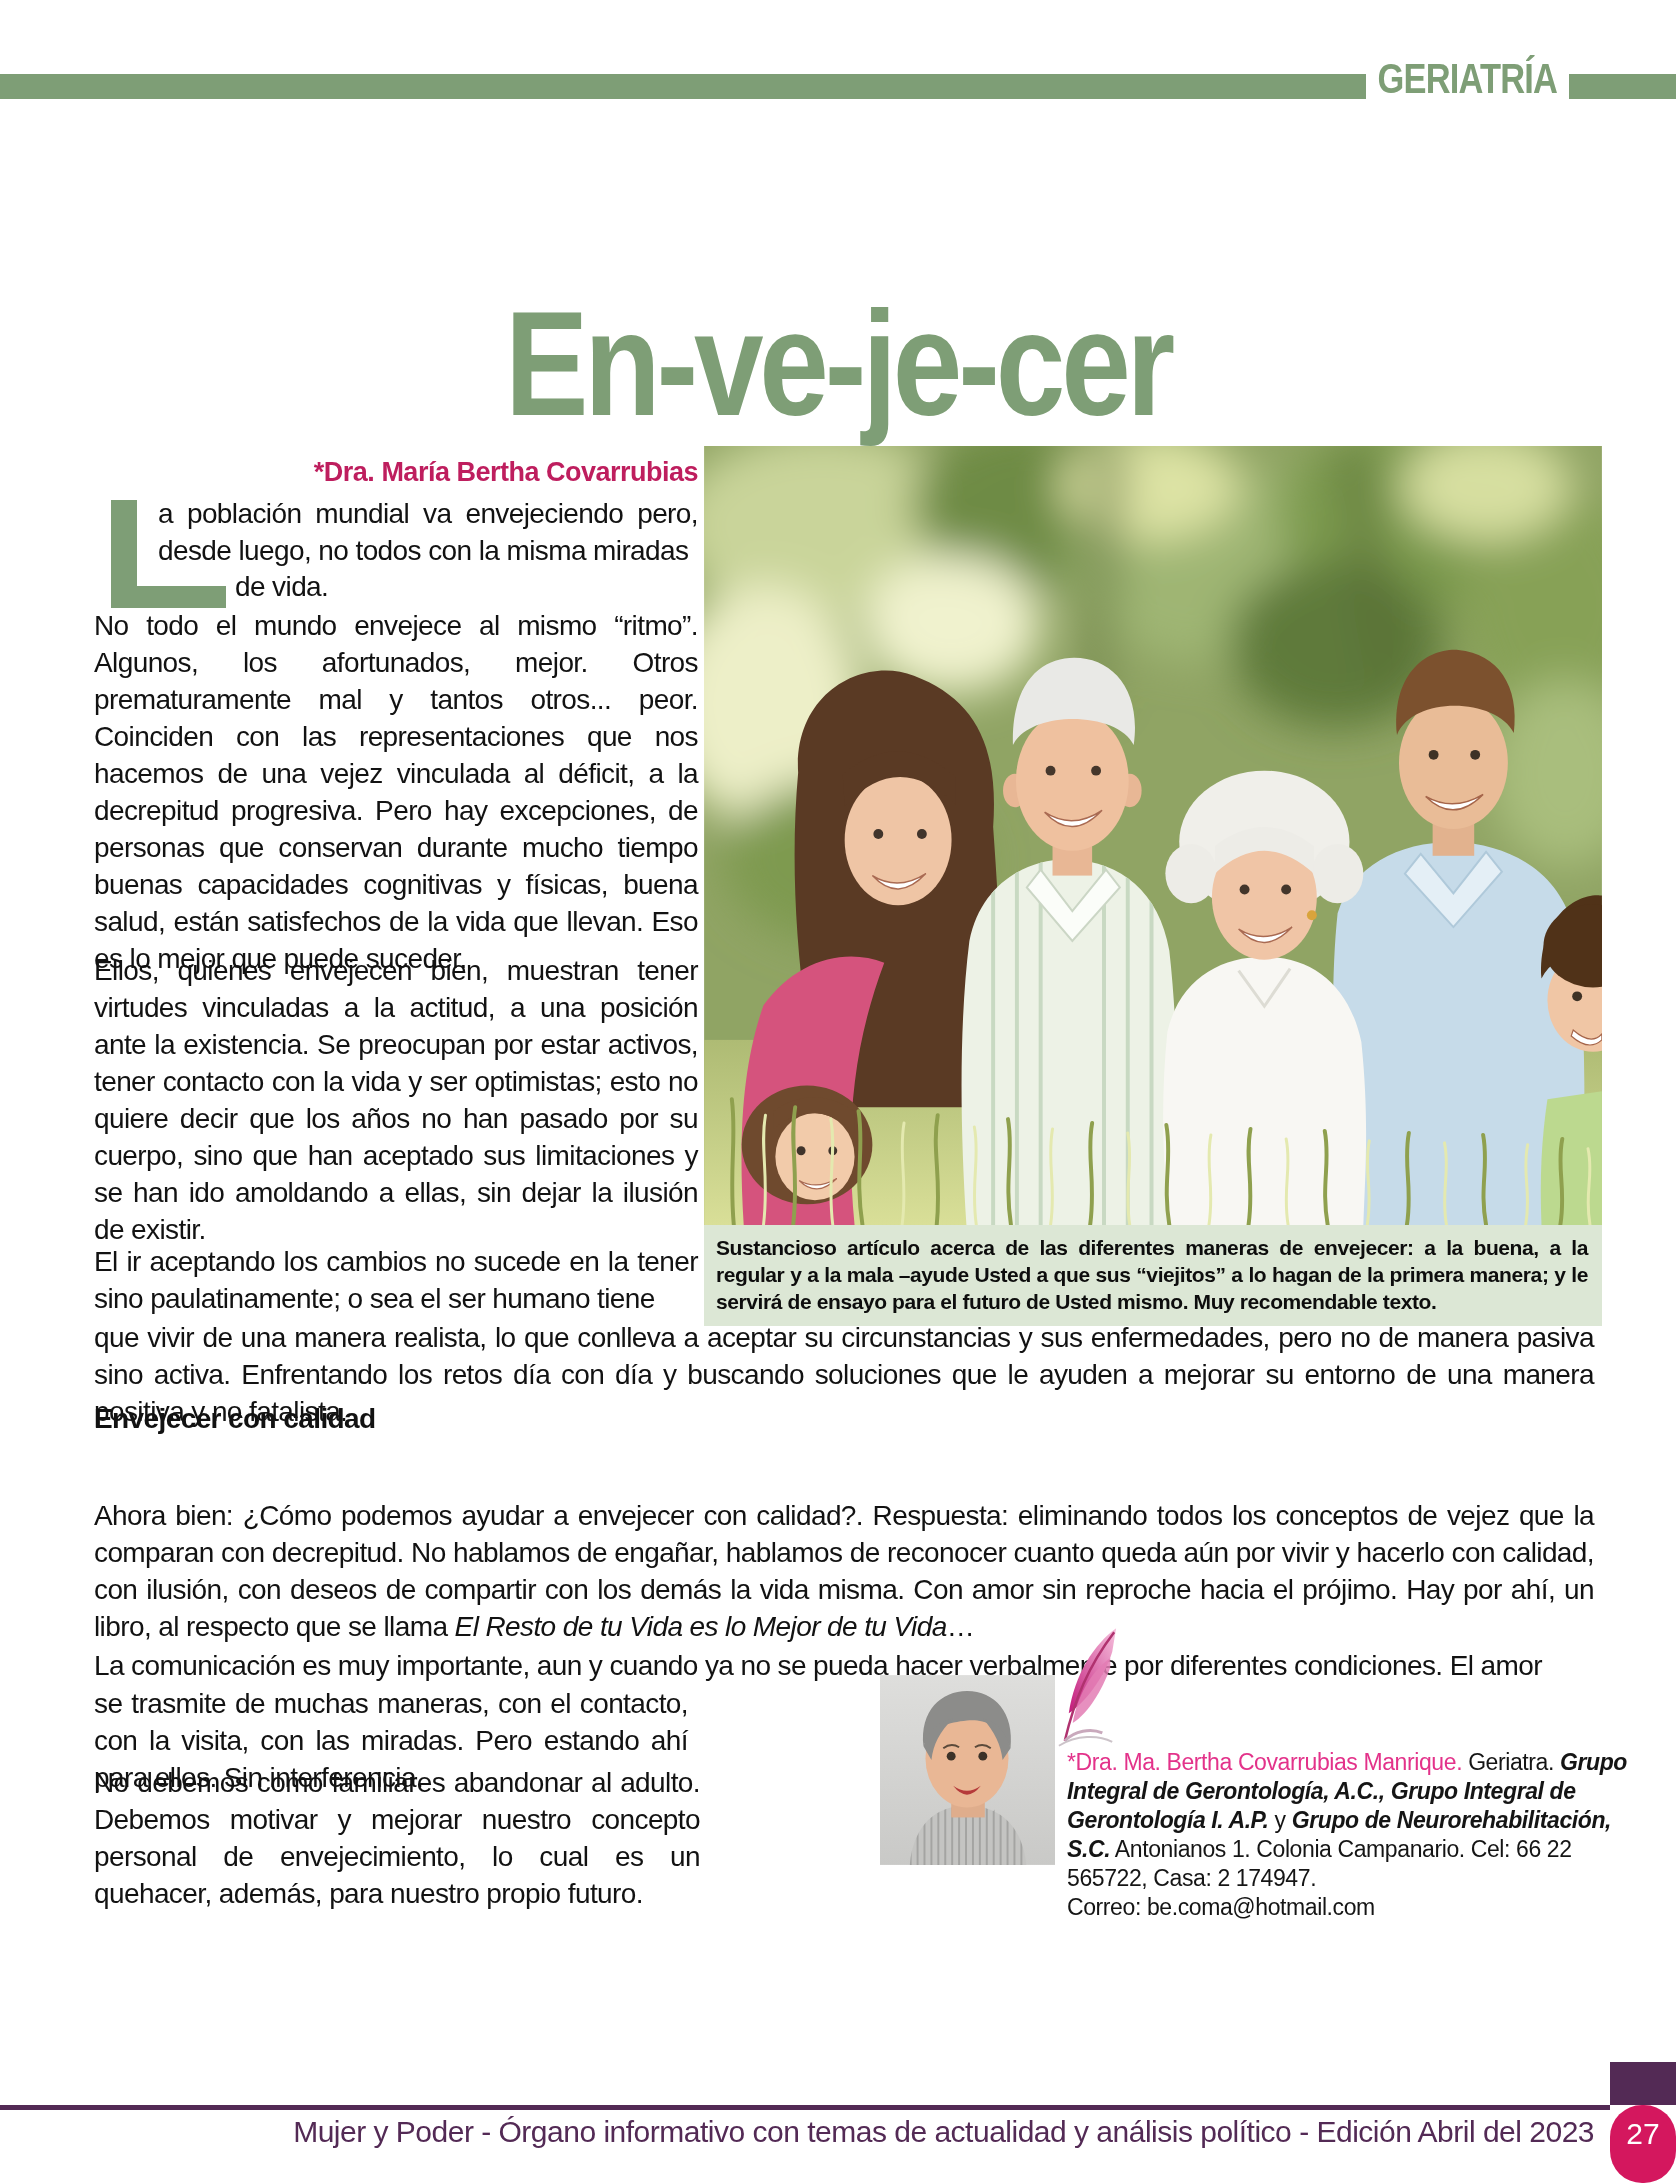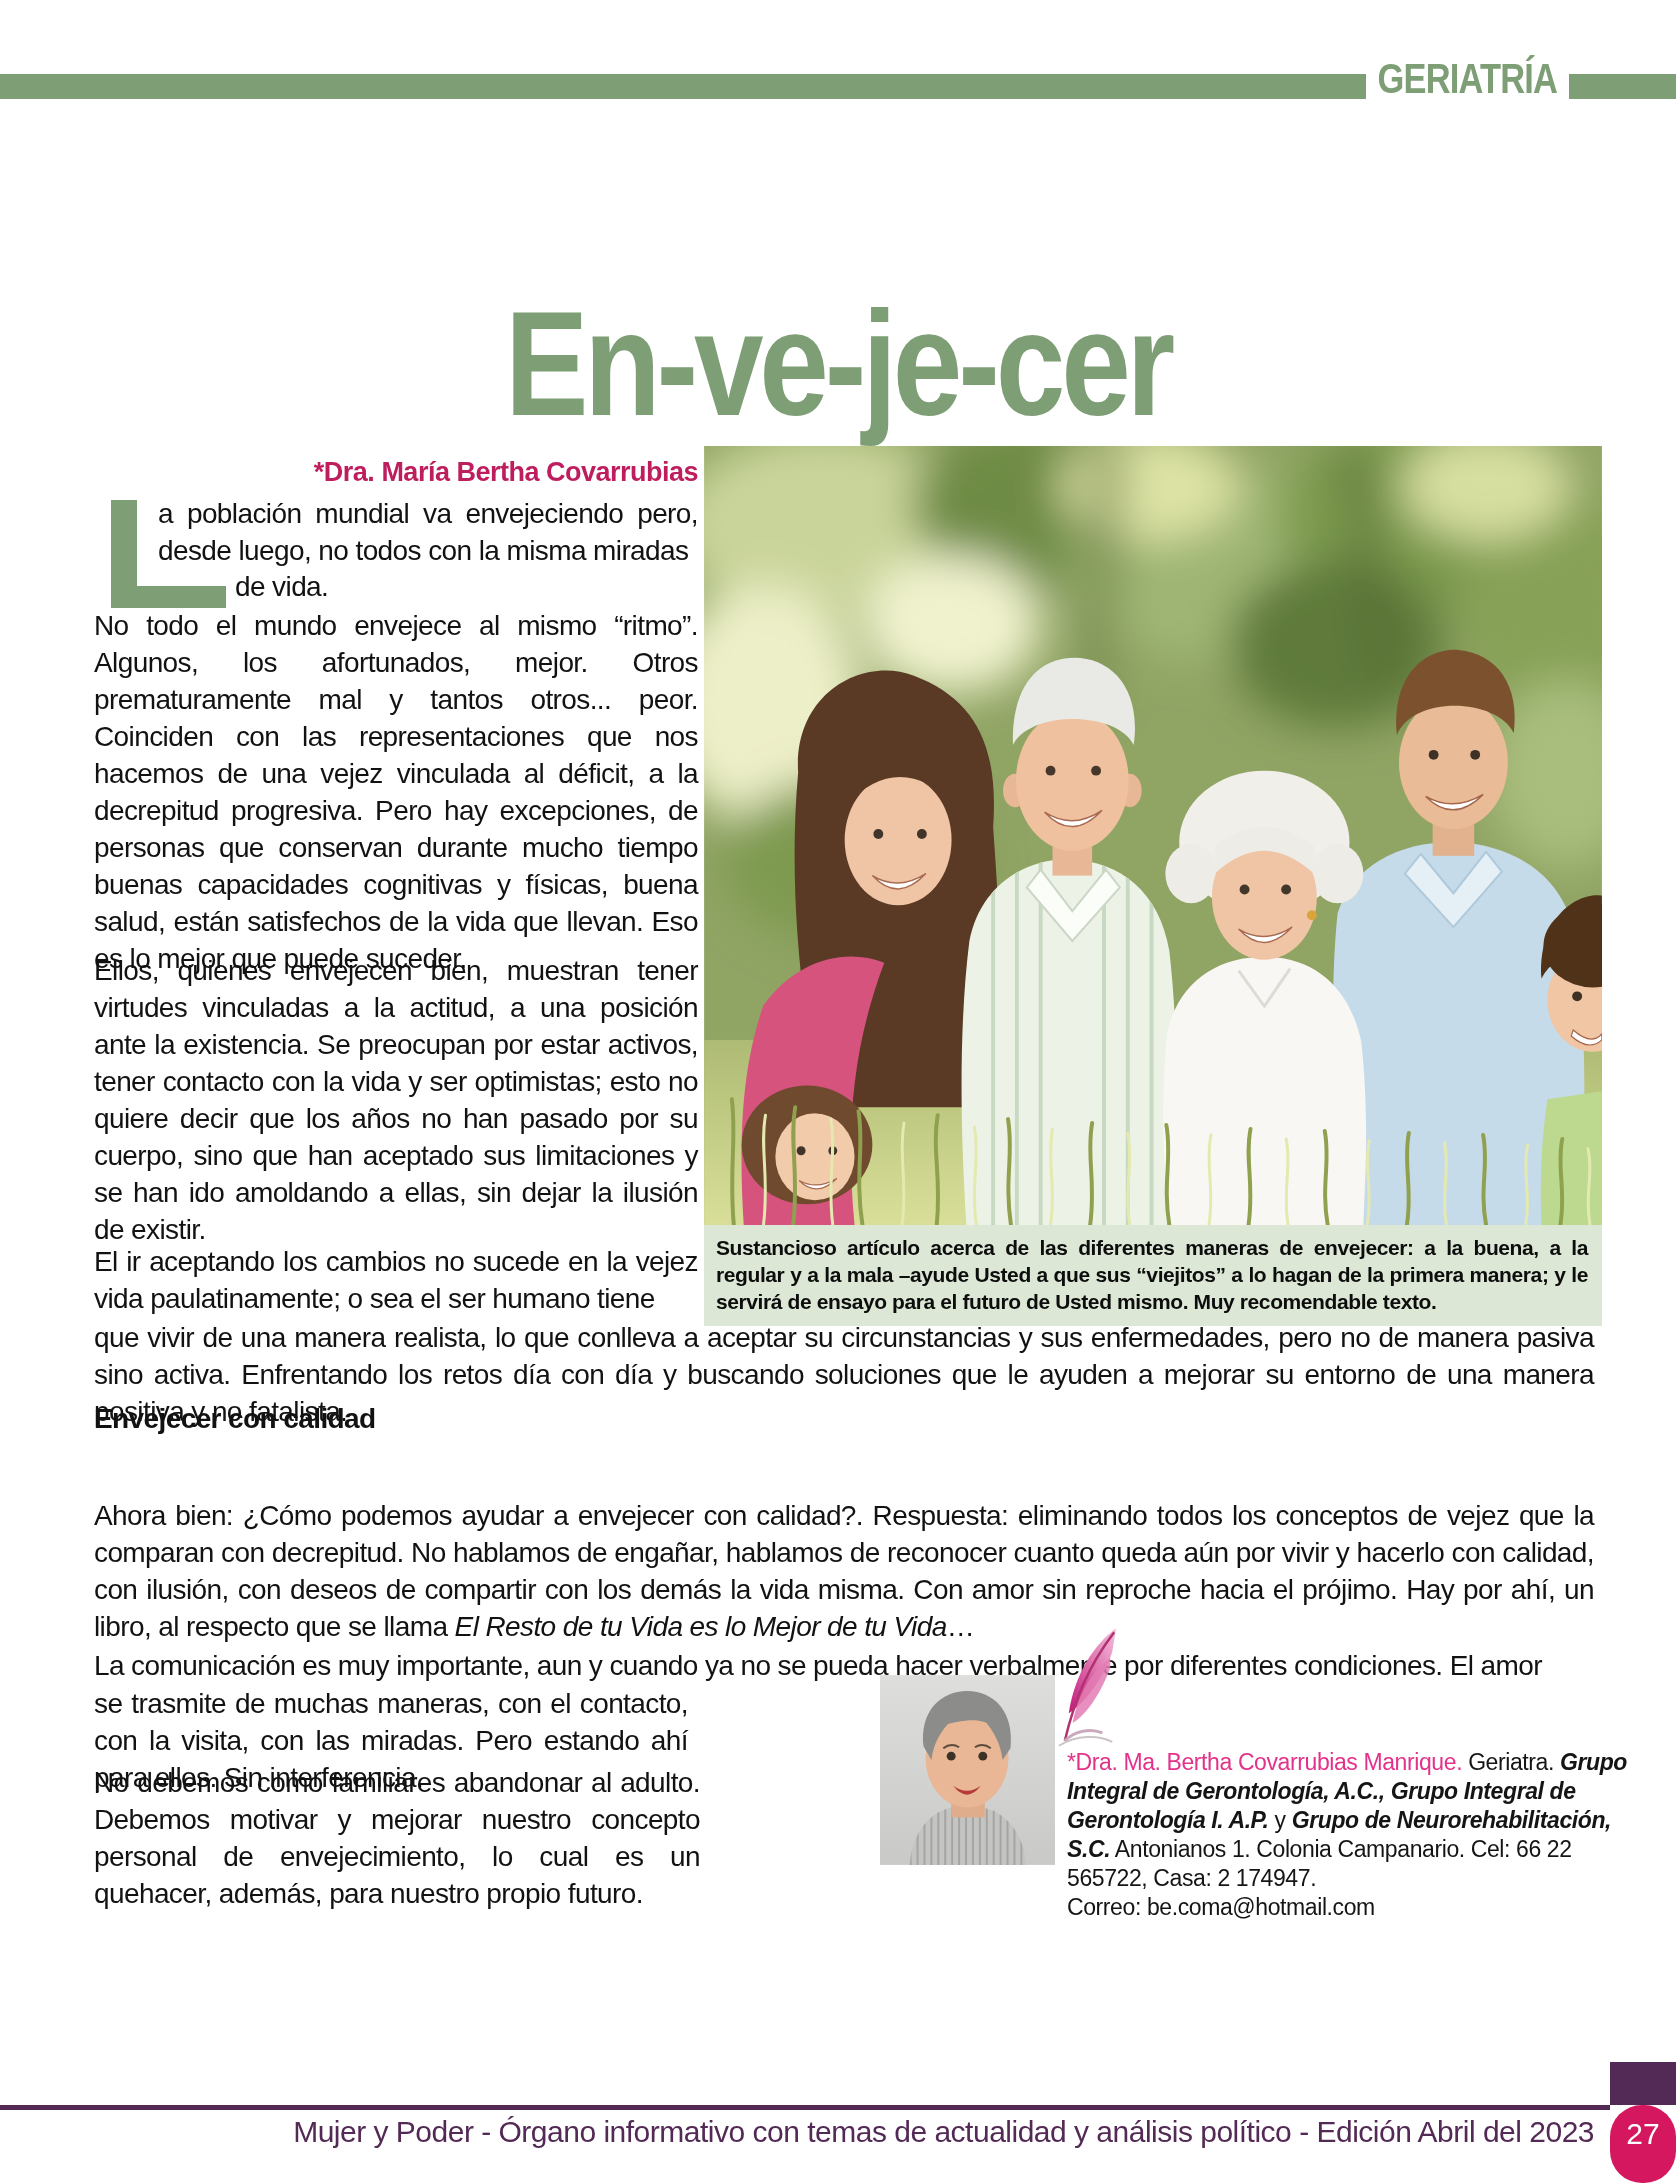--- a/index.html
+++ b/index.html
@@ -79,21 +79,21 @@
 <div class="abs page-title">En-ve-je-cer</div>
 <div class="abs byline">*Dra. María Bertha Covarrubias</div>
 
 <div class="abs dropcap-v"></div>
 <div class="abs dropcap-h"></div>
 
 <div class="abs bodytxt p1a">a población mundial va envejeciendo pero, desde luego, no todos con la misma miradas</div>
 <div class="abs bodytxt p1b">de vida.</div>
 <div class="abs bodytxt col" style="top:607px;">No todo el mundo envejece al mismo “ritmo”. Algunos, los afortunados, mejor. Otros prematuramente mal y tantos otros... peor. Coinciden con las representaciones que nos hacemos de una vejez vinculada al déficit, a la decrepitud progresiva. Pero  hay excepciones, de personas que conservan durante mucho tiempo buenas capacidades cognitivas y físicas, buena salud, están satisfechos de la vida que llevan. Eso es lo mejor que puede suceder.</div>
 <div class="abs bodytxt col" style="top:952px;">Ellos, quienes envejecen bien, muestran tener virtudes vinculadas a la actitud, a una posición ante la existencia. Se preocupan por estar activos, tener contacto con la vida y ser optimistas; esto no quiere decir que los años no han pasado por su cuerpo, sino que han aceptado sus limitaciones y se han ido amoldando a ellas, sin dejar la ilusión de existir.</div>
-<div class="abs bodytxt col" style="top:1243px;">El ir aceptando los cambios no sucede en la vejez vida  paulatinamente; o sea el ser humano tiene</div>
+<div class="abs bodytxt col" style="top:1243px;">El ir aceptando los cambios no sucede en la tener sino  paulatinamente; o sea el ser humano tiene</div>
 
 <div class="abs bodytxt full" style="top:1319px;">que vivir de una manera realista, lo que  conlleva a  aceptar su circunstancias y sus enfermedades, pero no de manera pasiva sino activa. Enfrentando los retos día con día y buscando soluciones que le ayuden a mejorar su entorno de una manera positiva y no fatalista.</div>
 <div class="abs bodytxt full subhead" style="top:1400px;">Envejecer con calidad</div>
 <div class="abs bodytxt full" style="top:1497px;"><span>Ahora bien: ¿Cómo podemos ayudar a envejecer con calidad?. Respuesta: eliminando todos los conceptos de vejez que la comparan con decrepitud. No hablamos de engañar, hablamos de reconocer cuanto queda aún por vivir y hacerlo  con calidad, con ilusión, con deseos de compartir con los demás la vida misma. Con amor sin reproche hacia el prójimo. Hay por ahí, un libro, al respecto que se llama </span><i>El Resto de tu Vida es lo Mejor de tu Vida</i><span>…</span></div>
 <div class="abs bodytxt full nowrap" style="top:1647px;">La comunicación es muy importante,  aun  y cuando ya no se pueda hacer  verbalmente por diferentes condiciones. El amor</div>
 <div class="abs bodytxt" style="left:94px;width:594px;top:1685px;">se trasmite de muchas maneras, con el contacto, con la visita, con las miradas. Pero estando ahí para ellos. Sin interferencia.</div>
 <div class="abs bodytxt" style="left:94px;width:606px;top:1764px;">No debemos como familiares abandonar al adulto. Debemos motivar y mejorar nuestro concepto personal de envejecimiento, lo  cual es un quehacer, además, para nuestro propio futuro.</div>
 
 <div class="abs photo-frame">
   <svg width="898" height="779" viewBox="0 0 907 787" xmlns="http://www.w3.org/2000/svg">

